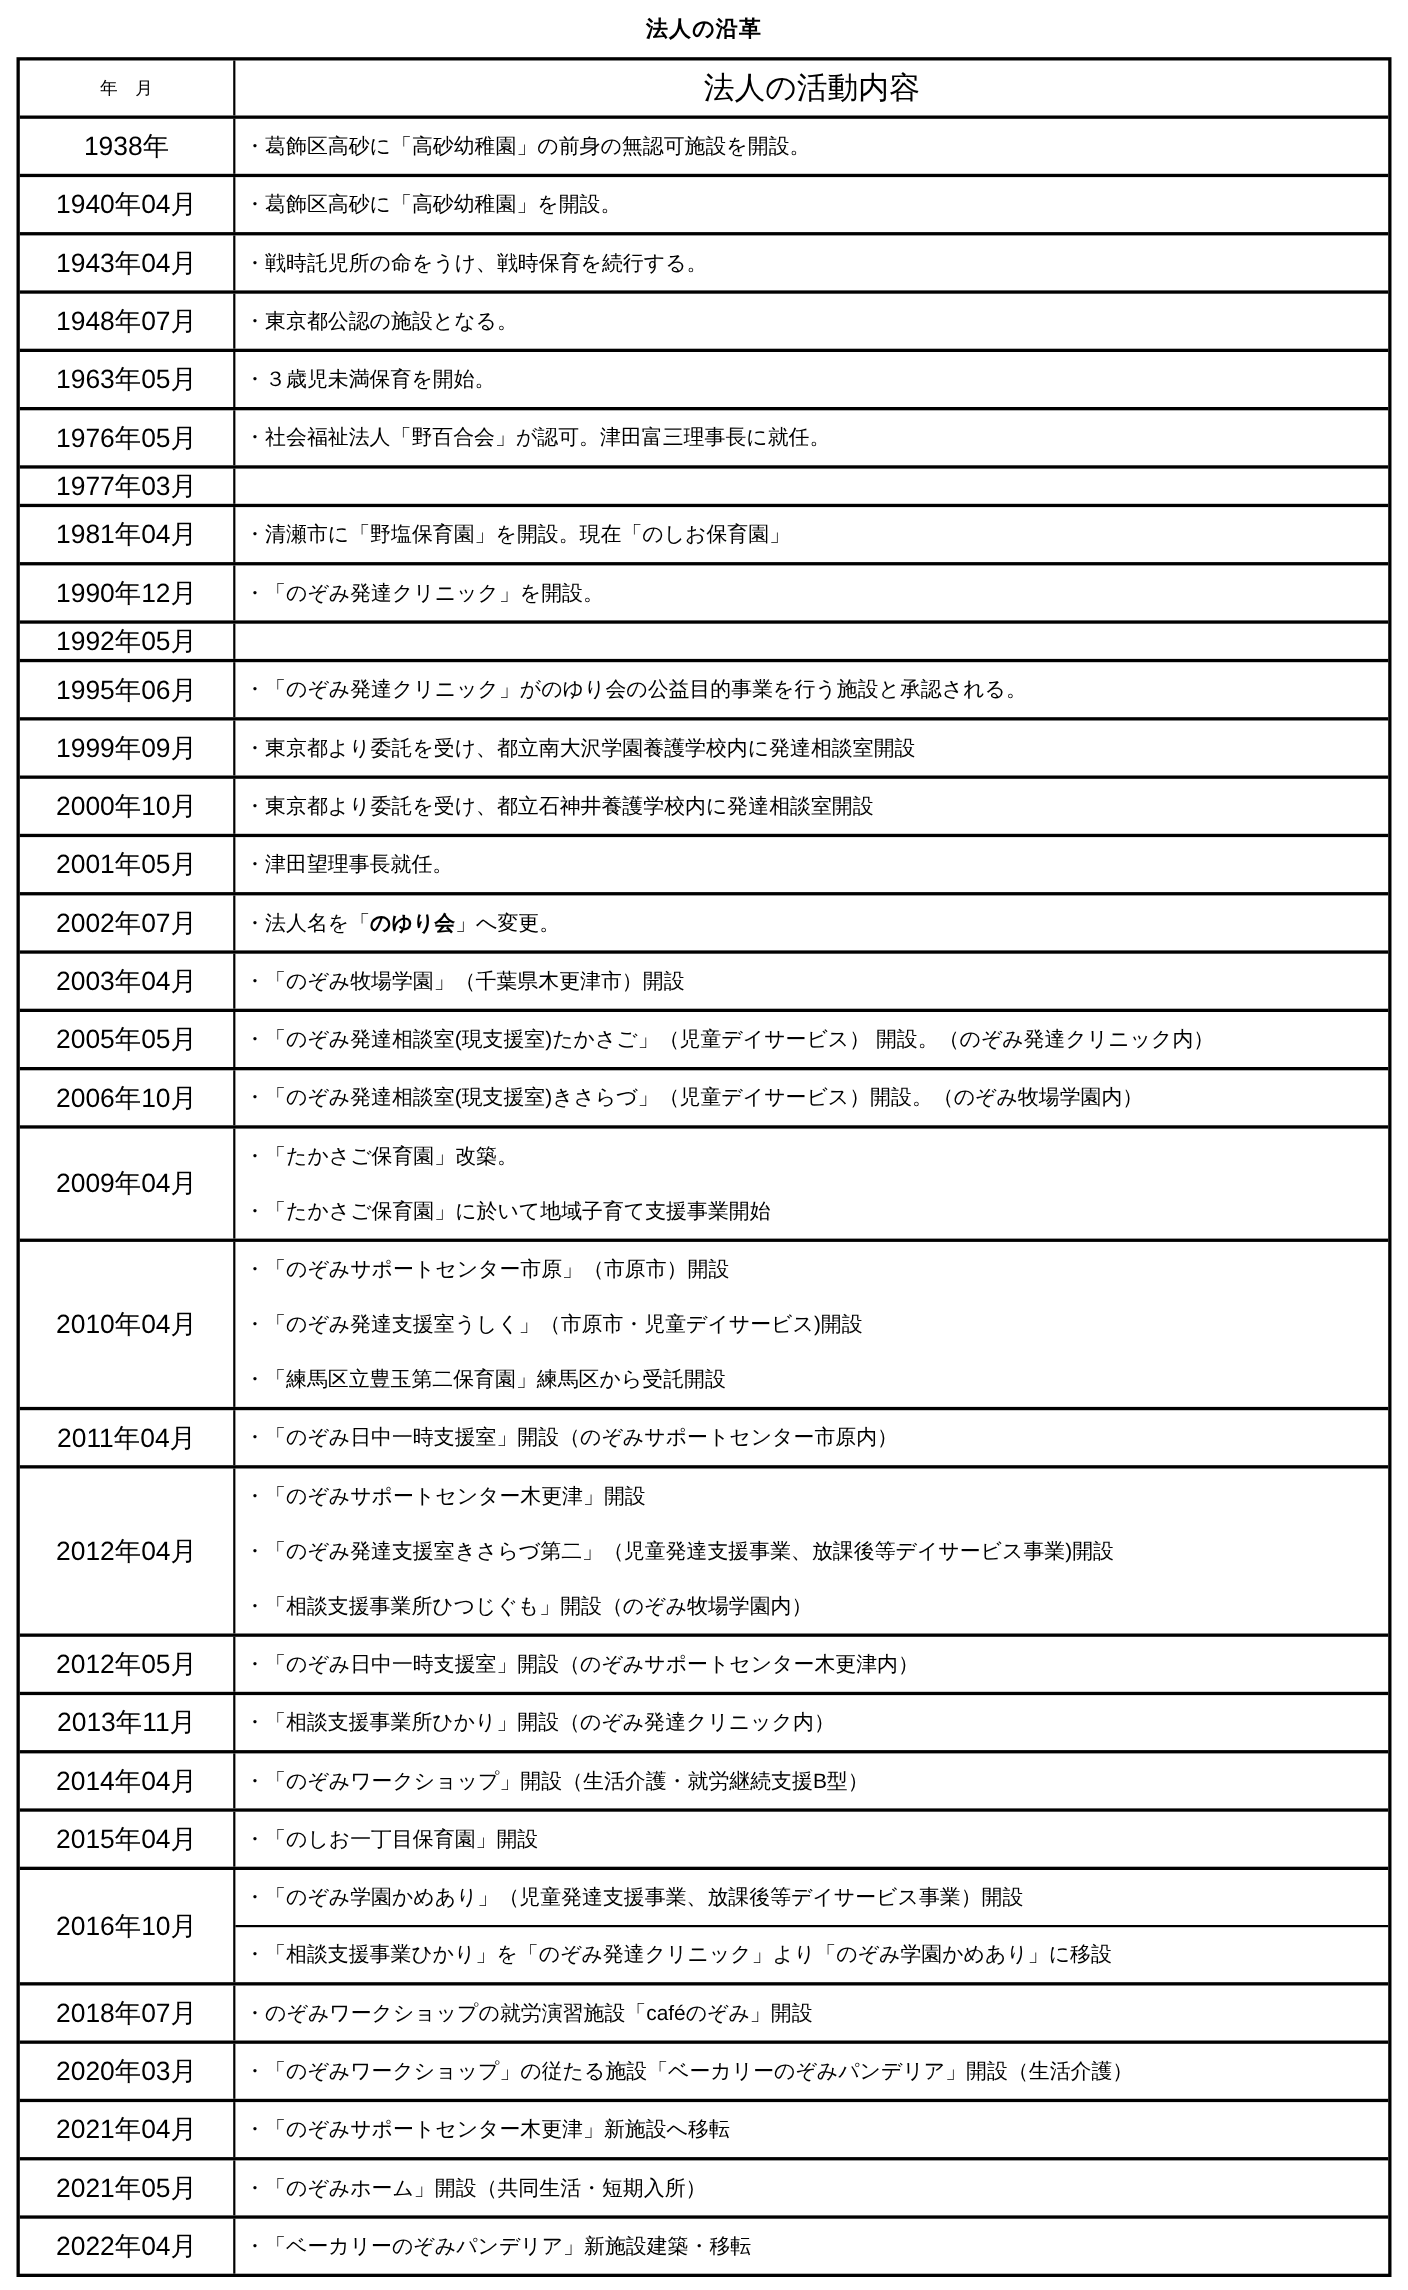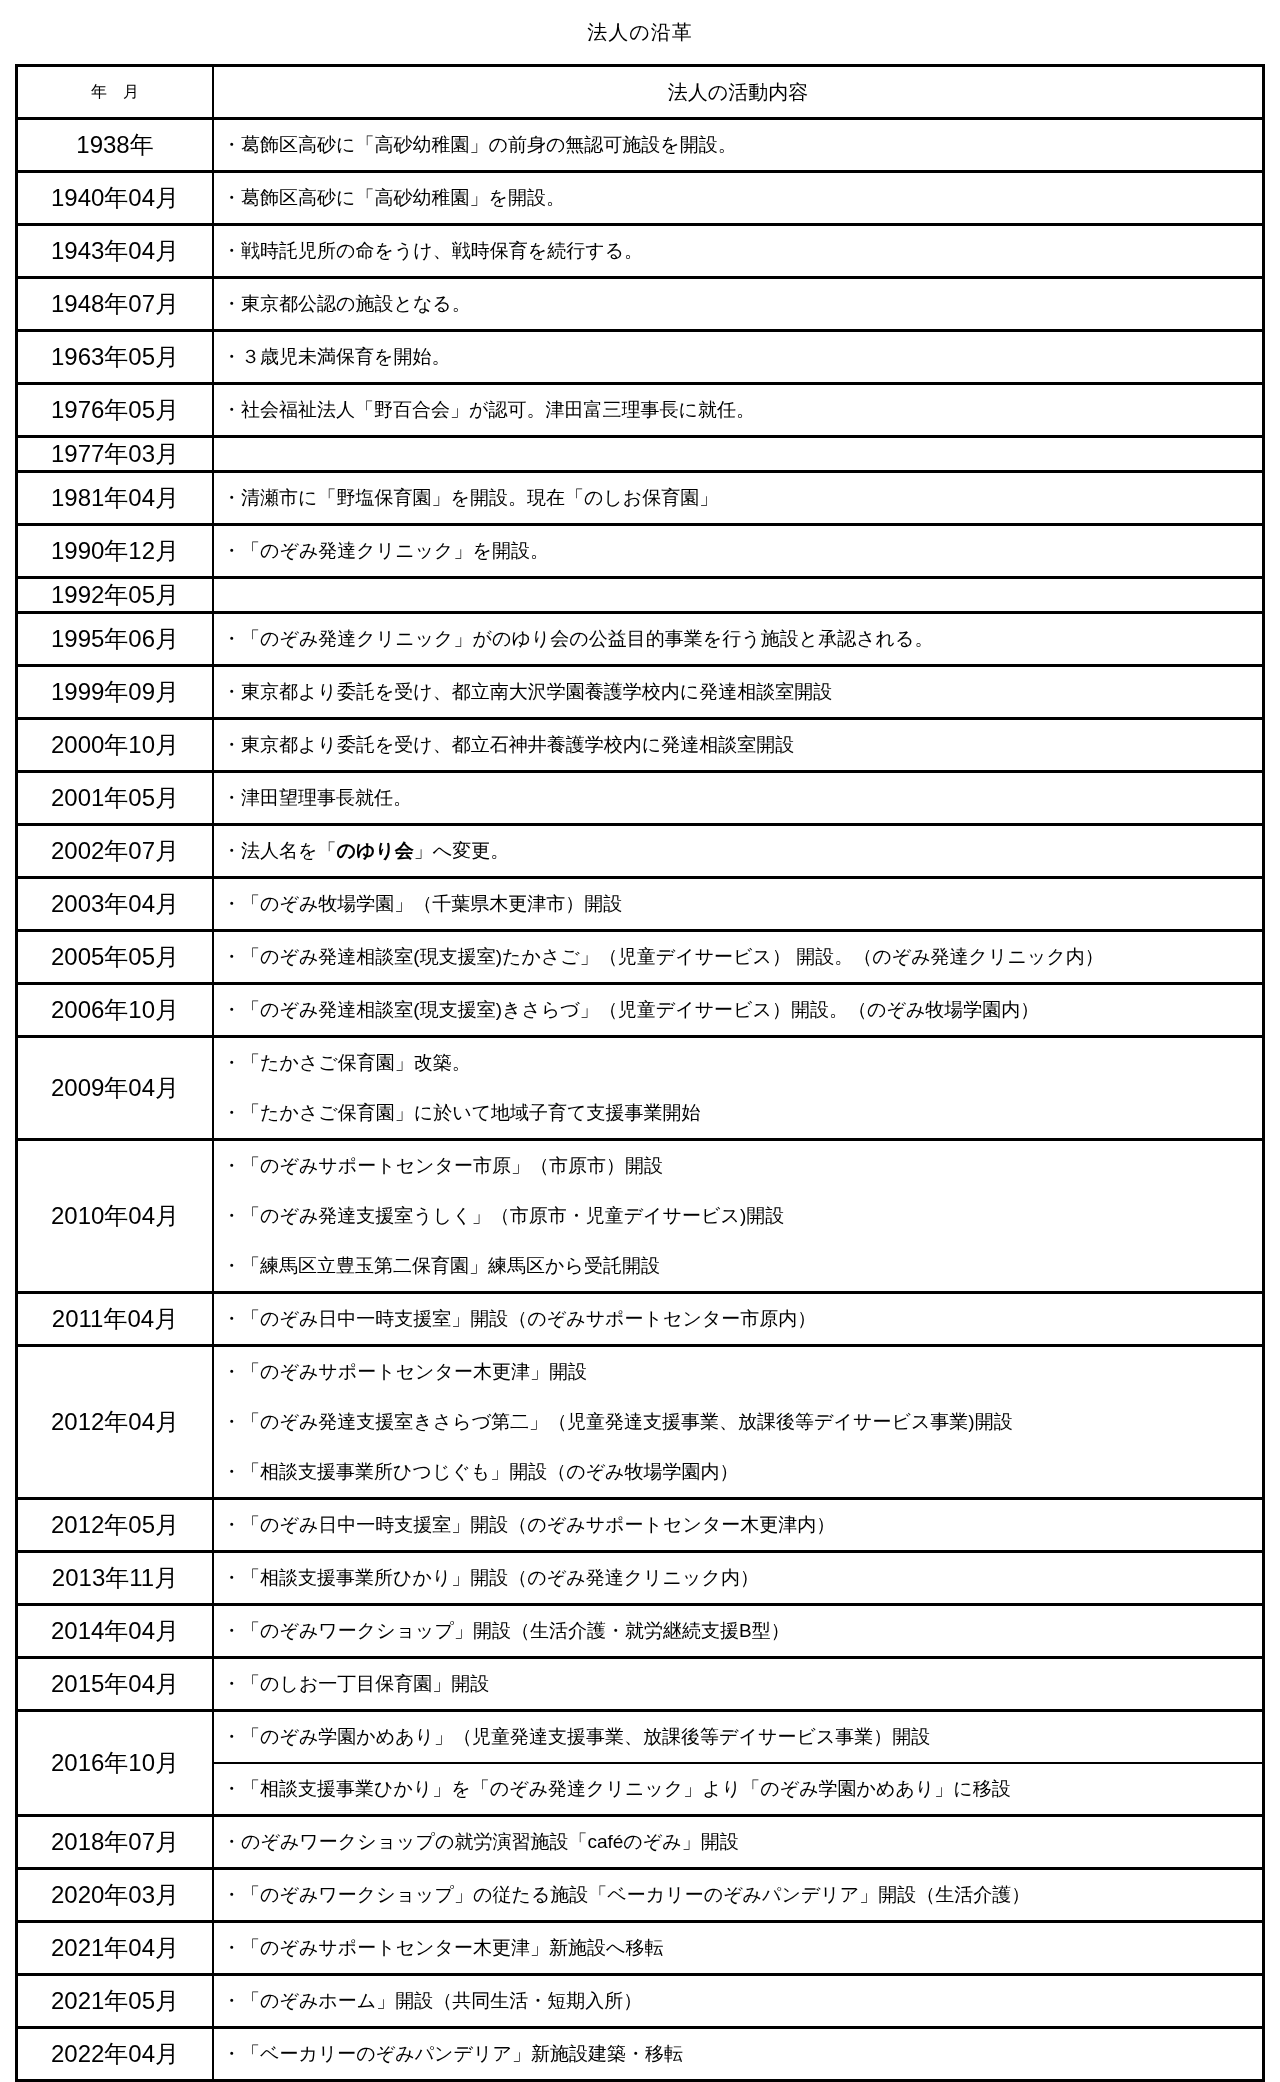--- a/index.html
+++ b/index.html
@@ -4,24 +4,25 @@
 <style>
   html,body { margin:0; padding:0; background:#ffffff; }
   body {
     width:1280px;
     font-family:"Liberation Sans","DejaVu Sans",sans-serif;
     color:#000;
     -webkit-font-smoothing:antialiased;
   }
   .page { padding:0 15px; }
   .title {
-    height:64px;
+    height:52px;
     display:flex; align-items:center; justify-content:center;
     font-size:20px;
     letter-spacing:1px;
+    font-weight:bold;
   }
   .tbl { border:3px solid #000; }
   .row { display:flex; align-items:stretch; }
   .row + .row { border-top:3px solid #000; }
   .year {
     flex:0 0 196px;
     border-right:2px solid #000;
     display:flex; align-items:center; justify-content:center;
     text-align:center;
     font-size:24px;
@@ -33,21 +34,21 @@
     display:flex; flex-direction:column; justify-content:center;
     min-width:0;
   }
   .line {
     min-height:50px;
     display:flex; align-items:center;
     padding:0 8px;
     font-size:19px;
     white-space:nowrap;
   }
-  .header .line { justify-content:center; font-size:20px; }
+  .header .line { justify-content:center; font-size:28px; }
   .header .year { font-size:16px; }
   .divided .line + .line { border-top:2px solid #000; }
   .b { font-weight:bold; }
 </style>
 </head>
 <body>
 
 <div class="page">
   <div class="title">法人の沿革</div>
 

